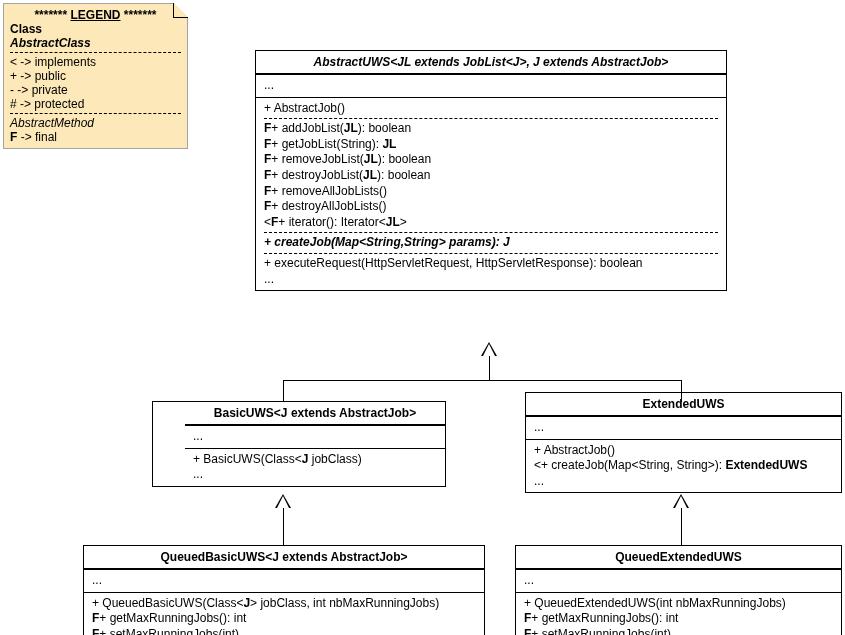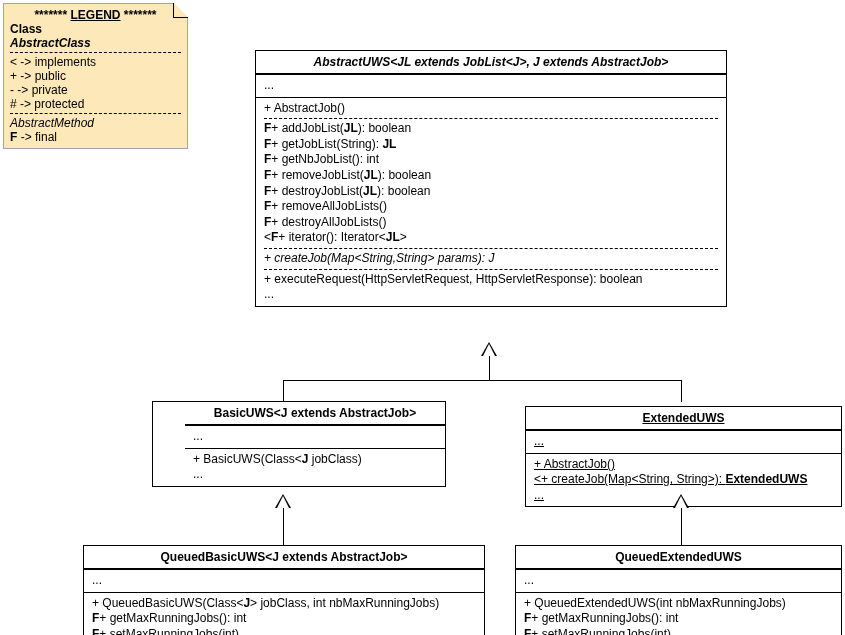--- a/index.html
+++ b/index.html
@@ -56,21 +56,21 @@
     white-space: nowrap;
   }
   .classbox .cb-title.abstract { font-style: italic; }
   .classbox .cb-sec {
     padding: 3px 8px;
     border-top: 1px solid #000;
   }
   .classbox .cb-sec:first-of-type { border-top: none; }
   .classbox .row { line-height: 1.3; white-space: nowrap; }
   .classbox hr.dash { border: none; border-top: 1px dashed #000; margin: 2px 0; }
-  .abstract-row { font-style: italic; font-weight: normal; }
+  .abstract-row { font-style: italic; font-weight: bold; }
   
   .line-v { position: absolute; width: 0; border-left: 1px solid #000; }
   .line-h { position: absolute; height: 0; border-top: 1px solid #000; }
   .arrowhead-outer {
     position: absolute;
     width: 16px; height: 14px;
   }
   .arrowhead-outer .tri {
     position: absolute;
     left: 0; top: 0;
@@ -113,21 +113,20 @@
 <div class="classbox" style="left:255px; top:50px; width:470px;">
   <div class="cb-title abstract">AbstractUWS&lt;JL extends JobList&lt;J&gt;, J extends AbstractJob&gt;</div>
   <div class="cb-sec">
     <div class="row">...</div>
   </div>
   <div class="cb-sec">
     <div class="row">+ AbstractJob()</div>
     <hr class="dash">
     <div class="row"><b>F</b>+ addJobList(<b>JL</b>): boolean</div>
     <div class="row"><b>F</b>+ getJobList(String): <b>JL</b></div>
-    <div class="row"><b>F</b>+ getNbJobList(): int</div>
     <div class="row"><b>F</b>+ removeJobList(<b>JL</b>): boolean</div>
     <div class="row"><b>F</b>+ destroyJobList(<b>JL</b>): boolean</div>
     <div class="row"><b>F</b>+ removeAllJobLists()</div>
     <div class="row"><b>F</b>+ destroyAllJobLists()</div>
     <div class="row">&lt;<b>F</b>+ iterator(): Iterator&lt;<b>JL</b>&gt;</div>
     <hr class="dash">
     <div class="row abstract-row">+ createJob(Map&lt;String,String&gt; params): J</div>
     <hr class="dash">
     <div class="row">+ executeRequest(HttpServletRequest, HttpServletResponse): boolean</div>
     <div class="row">...</div>
@@ -138,21 +137,21 @@
   <div class="cb-title">BasicUWS&lt;J extends AbstractJob&gt;</div>
   <div class="cb-sec">
       <div class="row">...</div>
     </div>
   <div class="cb-sec">
     <div class="row">+ BasicUWS(Class&lt;<b>J</b> jobClass)</div>
     <div class="row">...</div>
   </div>
 </div>
 
-<div class="classbox" style="left:525px; top:406px; width:315px;text-decoration:underline;">
+<div class="classbox" style="left:525px; top:392px; width:315px;">
   <div class="cb-title">ExtendedUWS</div>
   <div class="cb-sec">
       <div class="row">...</div>
     </div>
   <div class="cb-sec">
     <div class="row">+ AbstractJob()</div>
     <div class="row">&lt;+ createJob(Map&lt;String, String&gt;): <b>ExtendedUWS</b></div>
     <div class="row">...</div>
   </div>
 </div>

